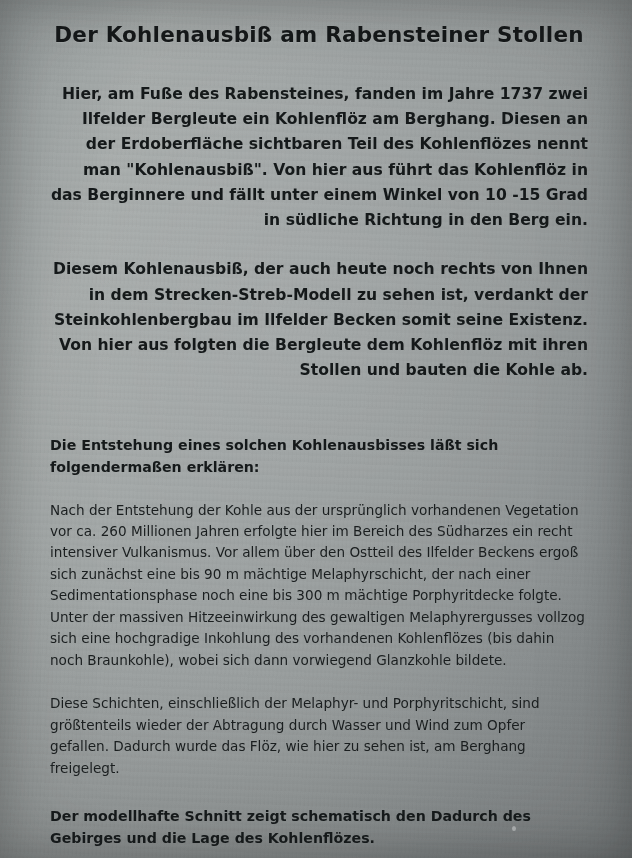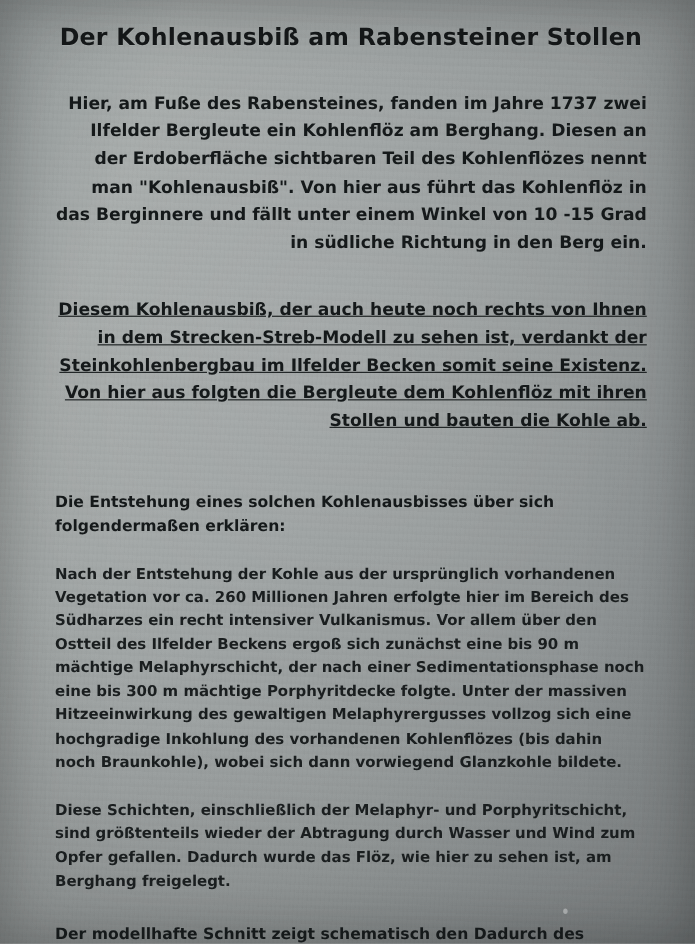--- a/index.html
+++ b/index.html
@@ -68,34 +68,33 @@
 
   .intro {
     font-weight: bold;
     font-size: 15.6px;
     line-height: 1.62;
     color: #15191a;
     margin: 34px 0 0 0;
     text-align: right;
   }
   .intro.second {
-    margin-top: 36px;
-    text-decoration: underline;
+    margin-top: 24px;
   }
 
   .lead {
     font-weight: bold;
     font-size: 14.2px;
     line-height: 1.55;
     color: #15191a;
     margin: 50px 0 0 0;
   }
 
   .body-par {
-    font-weight: bold;
+    font-weight: normal;
     font-size: 13.6px;
     line-height: 1.58;
     color: #1a1e1f;
     margin: 22px 0 0 0;
     text-align: left;
   }
 
   .closing {
     font-weight: bold;
     font-size: 14.2px;
@@ -122,21 +121,21 @@
 <div id="panel">
 
   <div id="content">
 
     <h1 class="title">Der Kohlenausbiß am Rabensteiner Stollen</h1>
 
     <p class="intro">Hier, am Fuße des Rabensteines, fanden im Jahre 1737 zwei Ilfelder Bergleute ein Kohlenflöz am Berghang. Diesen an der Erdoberfläche sichtbaren Teil des Kohlenflözes nennt man "Kohlenausbiß". Von hier aus führt das Kohlenflöz in das Berginnere und fällt unter einem Winkel von 10 -15 Grad in südliche Richtung in den Berg ein.</p>
 
     <p class="intro second">Diesem Kohlenausbiß, der auch heute noch rechts von Ihnen in dem Strecken-Streb-Modell zu sehen ist, verdankt der Steinkohlenbergbau im Ilfelder Becken somit seine Existenz. Von hier aus folgten die Bergleute dem Kohlenflöz mit ihren Stollen und bauten die Kohle ab.</p>
 
-    <p class="lead">Die Entstehung eines solchen Kohlenausbisses über sich folgendermaßen erklären:</p>
+    <p class="lead">Die Entstehung eines solchen Kohlenausbisses läßt sich folgendermaßen erklären:</p>
 
     <p class="body-par">Nach der Entstehung der Kohle aus der ursprünglich vorhandenen Vegetation vor ca. 260 Millionen Jahren erfolgte hier im Bereich des Südharzes ein recht intensiver Vulkanismus. Vor allem über den Ostteil des Ilfelder Beckens ergoß sich zunächst eine bis 90 m mächtige Melaphyrschicht, der nach einer Sedimentationsphase noch eine bis 300 m mächtige Porphyritdecke folgte. Unter der massiven Hitzeeinwirkung des gewaltigen Melaphyrergusses vollzog sich eine hochgradige Inkohlung des vorhandenen Kohlenflözes (bis dahin noch Braunkohle), wobei sich dann vorwiegend Glanzkohle bildete.</p>
 
     <p class="body-par">Diese Schichten, einschließlich der Melaphyr- und Porphyritschicht, sind größtenteils wieder der Abtragung durch Wasser und Wind zum Opfer gefallen. Dadurch wurde das Flöz, wie hier zu sehen ist, am Berghang freigelegt.</p>
 
     <p class="closing">Der modellhafte Schnitt zeigt schematisch den Dadurch des Gebirges und die Lage des Kohlenflözes.</p>
 
   </div>
 
   <div class="speck"></div>

